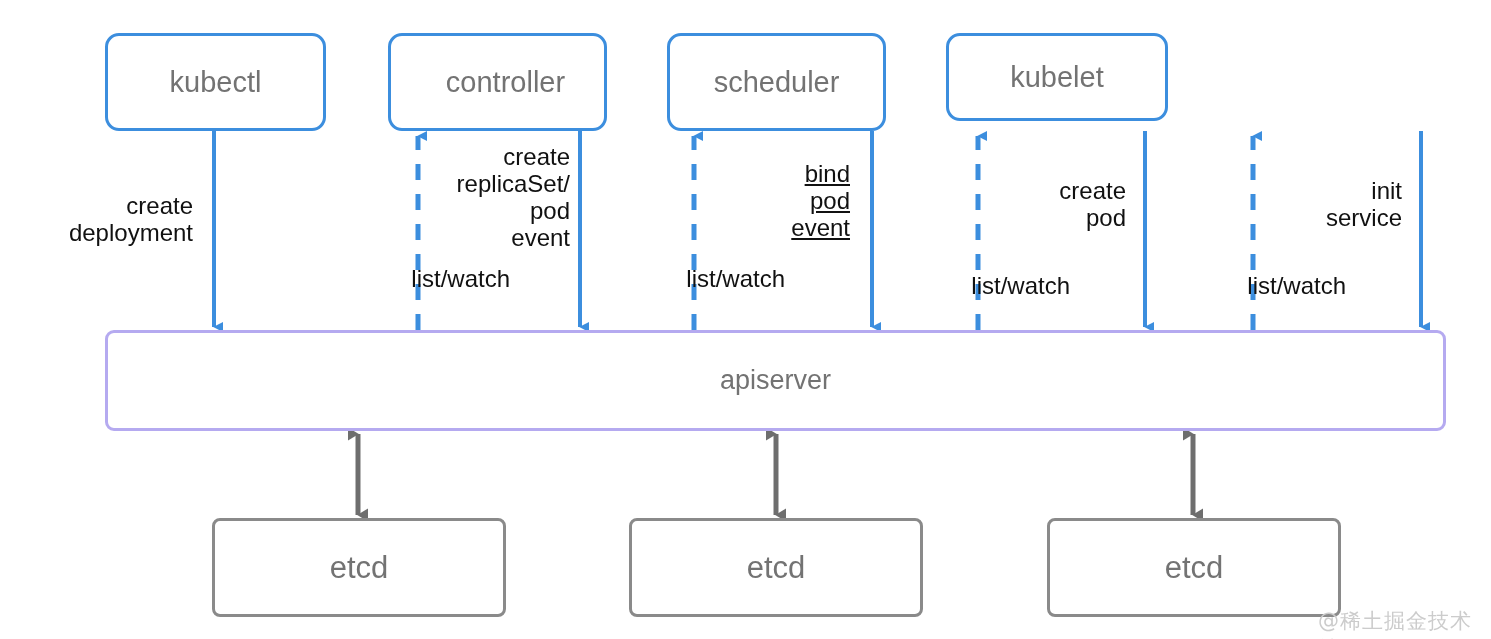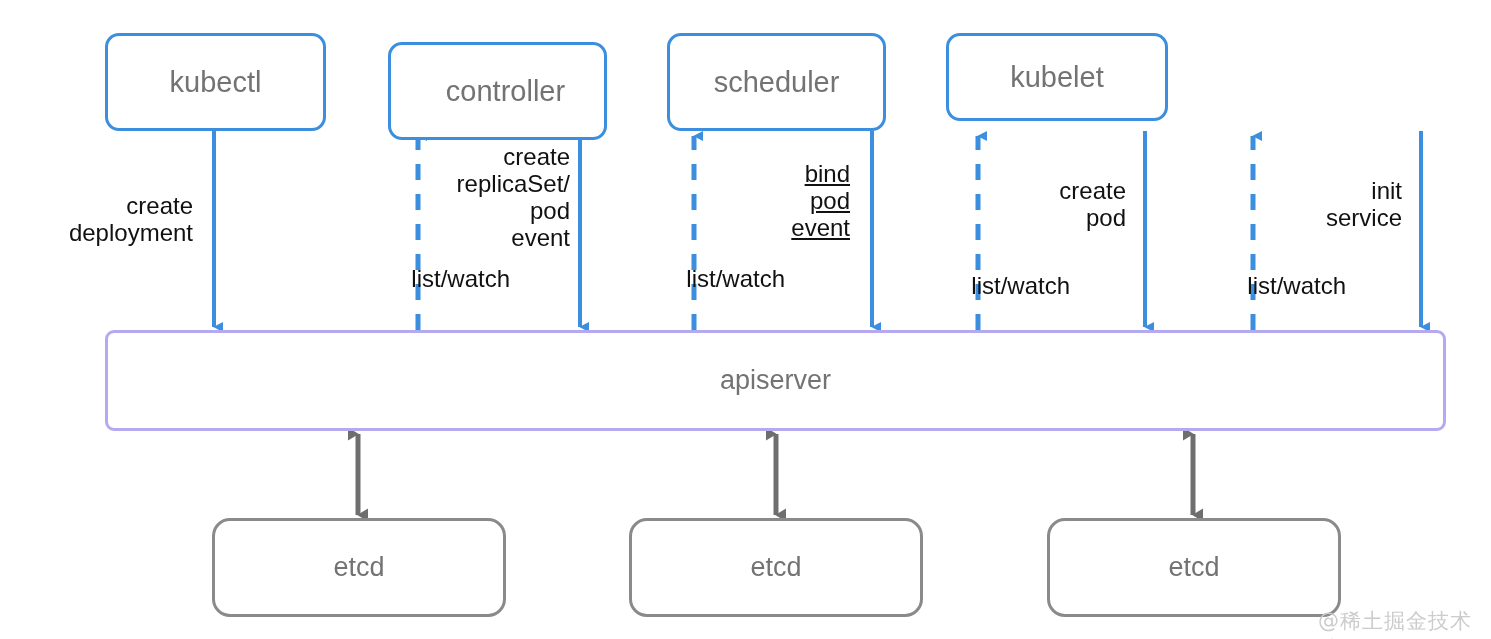--- a/index.html
+++ b/index.html
@@ -39,22 +39,22 @@
     border-radius: 14px;
     font-size: 29px;
   }
   .node-api {
     border: 3px solid #b5aaf0;
     border-radius: 14px;
     font-size: 27px;
   }
   .node-etcd {
     border: 3px solid #8a8a8a;
-    border-radius: 18px;
-    font-size: 27px;
+    border-radius: 8px;
+    font-size: 31px;
   }
   .edge-label {
     position: absolute;
     font-size: 24px;
     line-height: 1.12;
     color: #111111;
     white-space: pre-line;
     z-index: 4;
   }
   .lbl-right { text-align: right; }
@@ -108,21 +108,21 @@
     <line x1="1421" y1="131" x2="1421" y2="327" stroke="#3c8ede" stroke-width="4" marker-end="url(#ah-blue-down)"></line>
 
     <line x1="358" y1="434" x2="358" y2="515" stroke="#6e6e6e" stroke-width="5" marker-start="url(#ah-gray-up)" marker-end="url(#ah-gray-down)"></line>
     <line x1="776" y1="434" x2="776" y2="515" stroke="#6e6e6e" stroke-width="5" marker-start="url(#ah-gray-up)" marker-end="url(#ah-gray-down)"></line>
     <line x1="1193" y1="434" x2="1193" y2="515" stroke="#6e6e6e" stroke-width="5" marker-start="url(#ah-gray-up)" marker-end="url(#ah-gray-down)"></line>
   </svg>
 
   <div class="node node-top" style="left:105px; top:33px; width:221px; height:98px;">
     <span>kubectl</span>
   </div>
-  <div class="node node-top" style="left:388px; top:42px; width:219px; height:98px;padding-left:16px;">
+  <div class="node node-top" style="left:388px; top:33px; width:219px; height:98px;padding-left:16px;">
     <span>controller</span>
   </div>
   <div class="node node-top" style="left:667px; top:33px; width:219px; height:98px;">
     <span>scheduler</span>
   </div>
   <div class="node node-top" style="left:946px; top:33px; width:222px; height:88px;">
     <span>kubelet</span>
   </div>
 
   <div class="node node-api" style="left:105px; top:330px; width:1341px; height:101px;border-radius:9px;">

